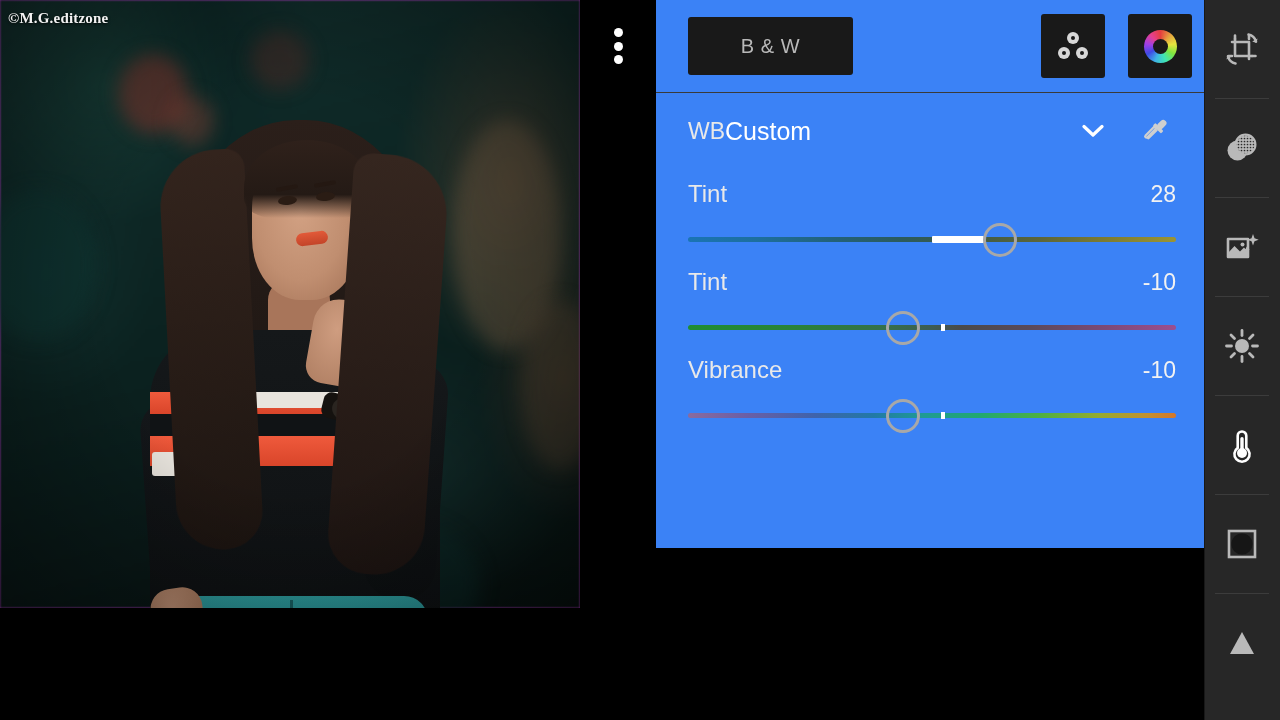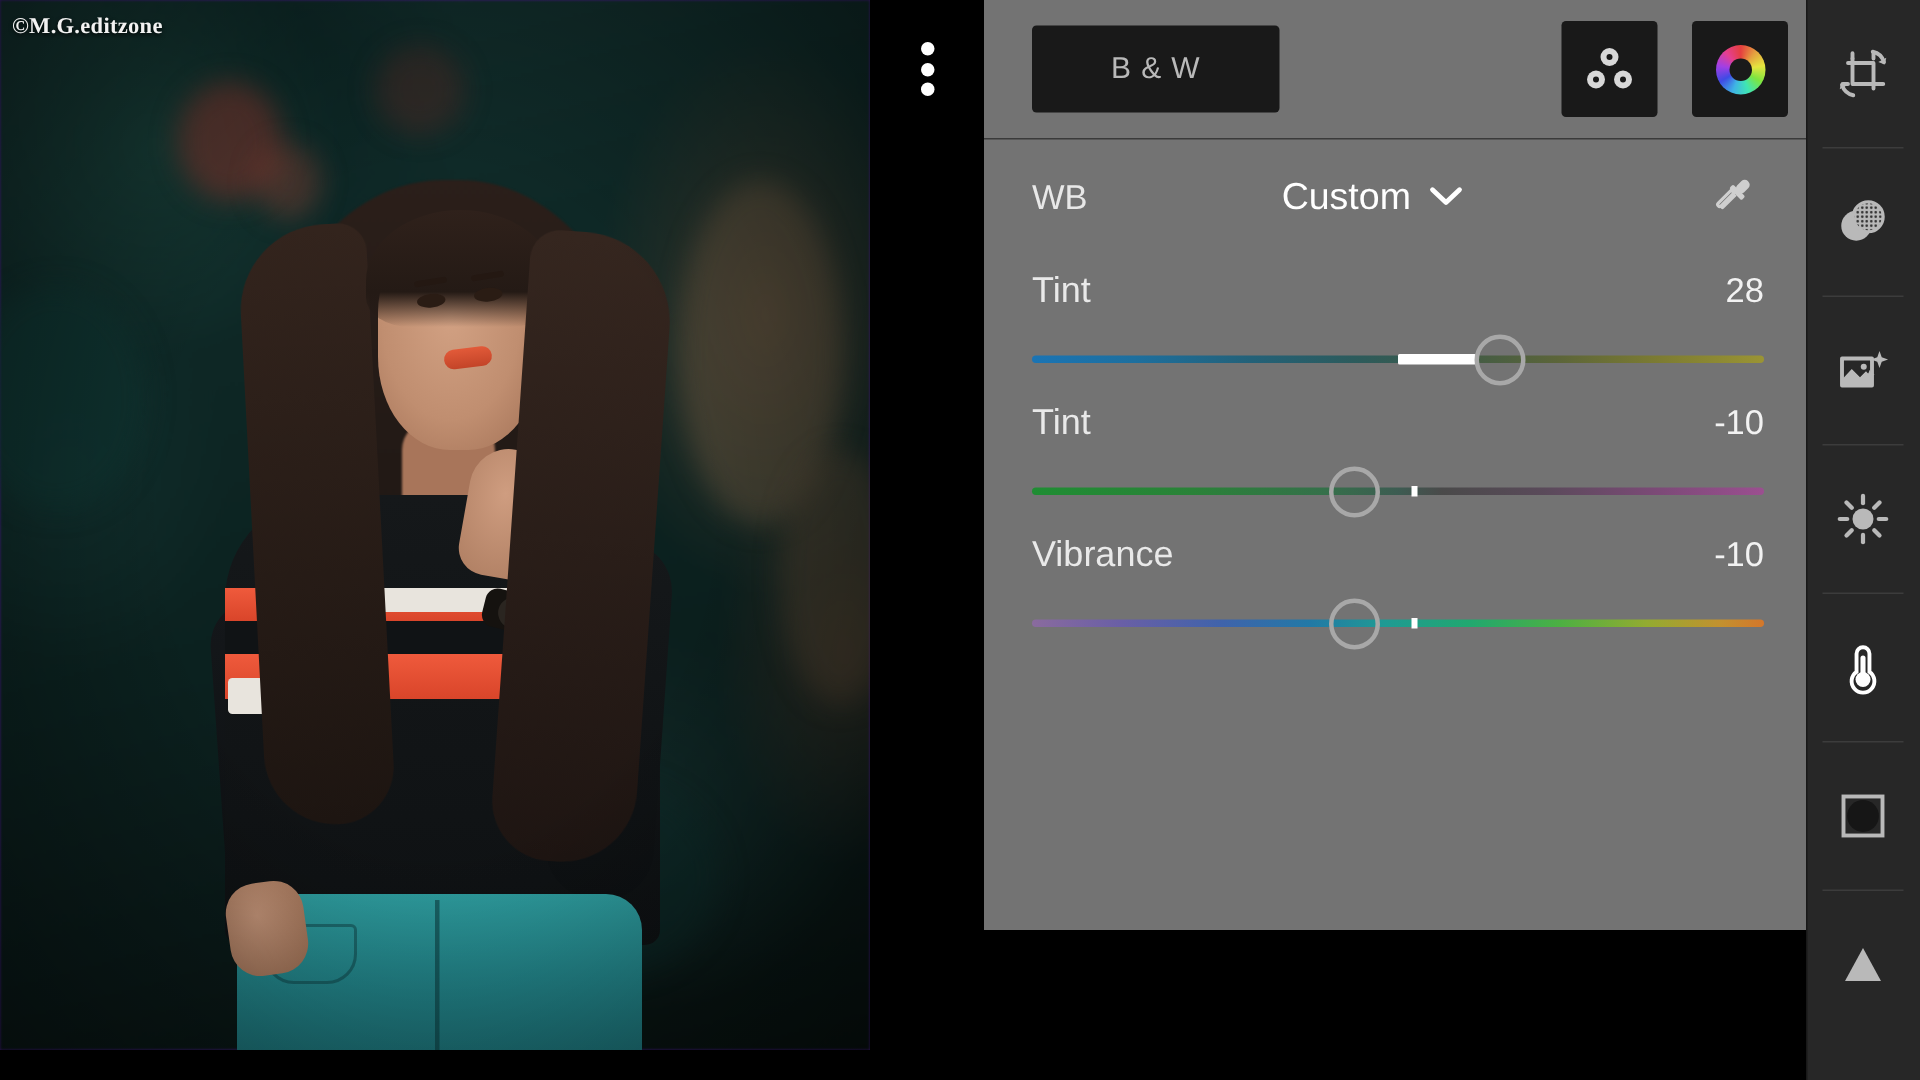--- a/index.html
+++ b/index.html
@@ -3,21 +3,21 @@
 <meta charset="utf-8">
 <title>Lightroom Mobile — Color Panel</title>
 <style>
   * { margin:0; padding:0; box-sizing:border-box; }
   html,body { width:1280px; height:720px; overflow:hidden; background:#000; }
   body { font-family:"Liberation Sans", sans-serif; -webkit-font-smoothing:antialiased; }
 
   #app { position:relative; width:1280px; height:720px; display:flex; background:#000; }
 
   
-  #photo-stage { position:relative; width:580px; height:700px; background:#4c1d95; overflow:hidden; flex:0 0 580px; }
+  #photo-stage { position:relative; width:580px; height:608px; background:#d946ef; overflow:hidden; flex:0 0 580px; }
   #photo { position:absolute; inset:0; overflow:hidden; }
 
   
   .bg-base { position:absolute; inset:0;
     background:
       radial-gradient(ellipse 180px 200px at 18% 14%, rgba(22,58,52,.95), transparent 70%),
       radial-gradient(ellipse 150px 180px at 8% 45%, rgba(16,46,44,.9), transparent 72%),
       radial-gradient(ellipse 200px 230px at 30% 8%, rgba(10,34,33,.9), transparent 70%),
       radial-gradient(ellipse 160px 260px at 88% 30%, rgba(70,58,44,.75), transparent 72%),
       radial-gradient(ellipse 120px 200px at 97% 62%, rgba(60,48,36,.6), transparent 72%),
@@ -92,21 +92,21 @@
     font-size:15px; font-weight:700; color:#f2f2f2; text-shadow:0 1px 3px rgba(0,0,0,.9); letter-spacing:.2px; }
 
   
   #gutter { position:relative; width:76px; height:720px; background:#000; flex:0 0 76px; }
   #overflow-menu { position:absolute; left:50%; top:24px; transform:translateX(-50%);
     width:26px; height:44px; display:flex; flex-direction:column; align-items:center;
     justify-content:space-between; padding:4px 0; cursor:pointer; }
   #overflow-menu .dot { width:9px; height:9px; border-radius:50%; background:#fff; }
 
   
-  #edit-panel { position:relative; width:548px; height:620px; background:#737373; flex:0 0 548px; }
+  #edit-panel { position:relative; width:548px; height:548px; background:#3b82f6; flex:0 0 548px; }
 
   #panel-top { position:relative; height:92px; display:flex; align-items:center; padding:0 12px 0 32px; }
   #bw-button { width:165px; height:58px; background:#191919; border:none; border-radius:3px;
     color:#b9b9b9; font-size:20px; font-family:"Liberation Sans",sans-serif; letter-spacing:.6px;
     display:flex; align-items:center; justify-content:center; cursor:pointer; }
   #panel-top .spacer { flex:1; }
   .tile { width:64px; height:64px; background:#191919; border-radius:3px;
     display:flex; align-items:center; justify-content:center; cursor:pointer; }
   #mix-tile { margin-right:23px; }
 
@@ -122,21 +122,21 @@
     background:conic-gradient(from 0deg,#e53f3f,#e5a13f,#e5e53f,#7ee53f,#3fe5b4,#3fb4e5,#3f4ae5,#a13fe5,#e53f8f,#e53f3f);
     position:relative; }
   #wheel-icon::after { content:""; position:absolute; left:9px; top:9px; width:15px; height:15px;
     border-radius:50%; background:#1a1a1a; }
 
   #panel-divider { height:1px; margin:0 0 0 0; background:#3a3a3a; }
 
   
   #wb-row { display:flex; align-items:center; height:76px; padding:0 28px 0 32px; }
   #wb-label { color:#e8e8e8; font-size:23px; }
-  #wb-value-wrap { flex:1; display:flex; align-items:center; justify-content:center;
+  #wb-value-wrap { flex:1; display:flex; align-items:center; justify-content:space-between;
     gap:12px; cursor:pointer; padding-right:30px; }
   #wb-value { color:#fff; font-size:25px; }
   #wb-chevron { display:block; }
   #wb-eyedropper { width:42px; height:42px; display:flex; align-items:center; justify-content:center; cursor:pointer; }
 
   
   .slider-block { padding:0 28px 0 32px; margin-top:11px; }
   .slider-head { display:flex; align-items:baseline; justify-content:space-between; height:34px; }
   .slider-name { color:#e9e9e9; font-size:24px; }
   .slider-value { color:#f2f2f2; font-size:23px;margin-left:10px; }

